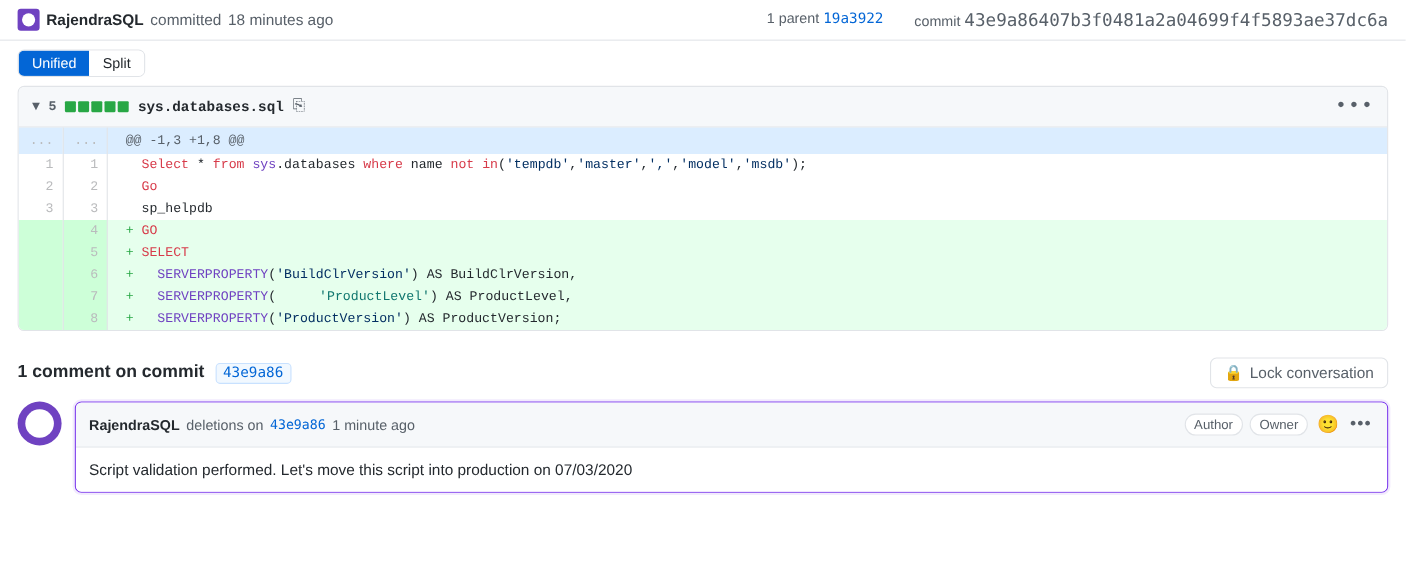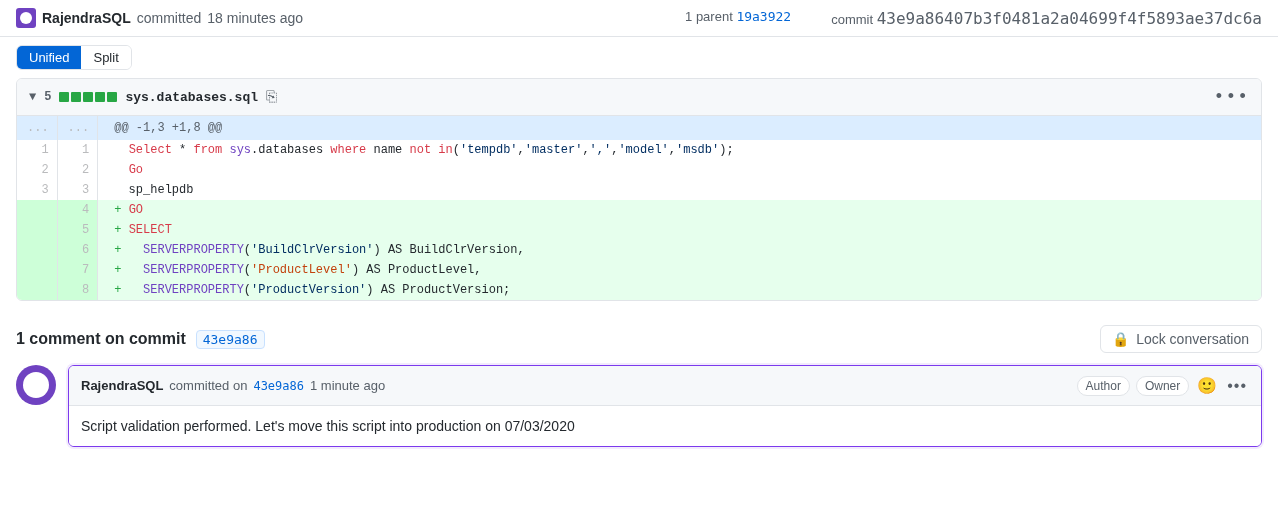--- a/index.html
+++ b/index.html
@@ -300,21 +300,21 @@
 
 <div class="commit-header">
   <div class="commit-header-left">
     <div class="commit-avatar" style="width:20px;height:20px;background:#6f42c1;border-radius:3px;display:inline-flex;align-items:center;justify-content:center;">
       <div style="width:12px;height:12px;background:#fff;border-radius:50%;"></div>
     </div>
     <span style="font-weight:600;color:#24292e;cursor:pointer;">RajendraSQL</span>
     <span style="color:#586069;">committed</span>
     <span style="color:#586069;">18 minutes ago</span>
   </div>
-  <div class="commit-header-right" style="display:flex;gap:40px;font-size:13px;color:#586069;">
+  <div class="commit-header-right" style="display:flex;gap:28px;font-size:13px;color:#586069;">
     <span>
       <span>1 parent</span>&nbsp;<span style="color:#0366d6;font-family:monospace;">19a3922</span>
     </span>
     <span>
       <span>commit</span>&nbsp;<span style="font-family:monospace;font-size:16px;">43e9a86407b3f0481a2a04699f4f5893ae37dc6a</span>
     </span>
   </div>
 </div>
 
 <div class="files-bar">
@@ -383,21 +383,21 @@
 
     <tr class="added-row">
       <td class="line-num" style="background:#cdffd8;"></td>
       <td class="line-num" style="background:#cdffd8;">6</td>
       <td class="line-content"><span style="color:#28a745;">+</span>&nbsp;&nbsp;&nbsp;<span style="color:#6f42c1;">SERVERPROPERTY</span>(<span style="color:#032f62;">'BuildClrVersion'</span>) AS BuildClrVersion,</td>
     </tr>
 
     <tr class="added-row">
       <td class="line-num" style="background:#cdffd8;"></td>
       <td class="line-num" style="background:#cdffd8;">7</td>
-      <td class="line-content"><span style="color:#28a745;">+</span>&nbsp;&nbsp;&nbsp;<span style="color:#6f42c1;">SERVERPROPERTY</span>(<span style="color:#c2410c;">'ProductLevel'</span>) AS ProductLevel,</td>
+      <td class="line-content"><span style="color:#28a745;">+</span>&nbsp;&nbsp;&nbsp;<span style="color:#6f42c1;">SERVERPROPERTY</span>(<span style="color:#0f766e;margin-left:39px;">'ProductLevel'</span>) AS ProductLevel,</td>
     </tr>
 
     <tr class="added-row">
       <td class="line-num" style="background:#cdffd8;"></td>
       <td class="line-num" style="background:#cdffd8;">8</td>
       <td class="line-content"><span style="color:#28a745;">+</span>&nbsp;&nbsp;&nbsp;<span style="color:#6f42c1;">SERVERPROPERTY</span>(<span style="color:#032f62;">'ProductVersion'</span>) AS ProductVersion;</td>
     </tr>
   </tbody>
     </table>
 </div>
@@ -415,21 +415,21 @@
   </div>
 
   <div class="comment-box">
     <div class="comment-avatar">
       <div class="comment-avatar-inner"></div>
     </div>
     <div class="comment-card highlighted">
       <div class="comment-card-header">
         <div class="comment-meta">
           <span class="comment-author">RajendraSQL</span>
-          <span>committed on</span>
+          <span>deletions on</span>
           <a class="comment-link" href="#">43e9a86</a>
           <span>1 minute ago</span>
         </div>
         <div class="comment-actions">
           <span class="badge">Author</span>
           <span class="badge">Owner</span>
           <button class="emoji-btn">🙂</button>
           <button class="more-btn">•••</button>
         </div>
       </div>

